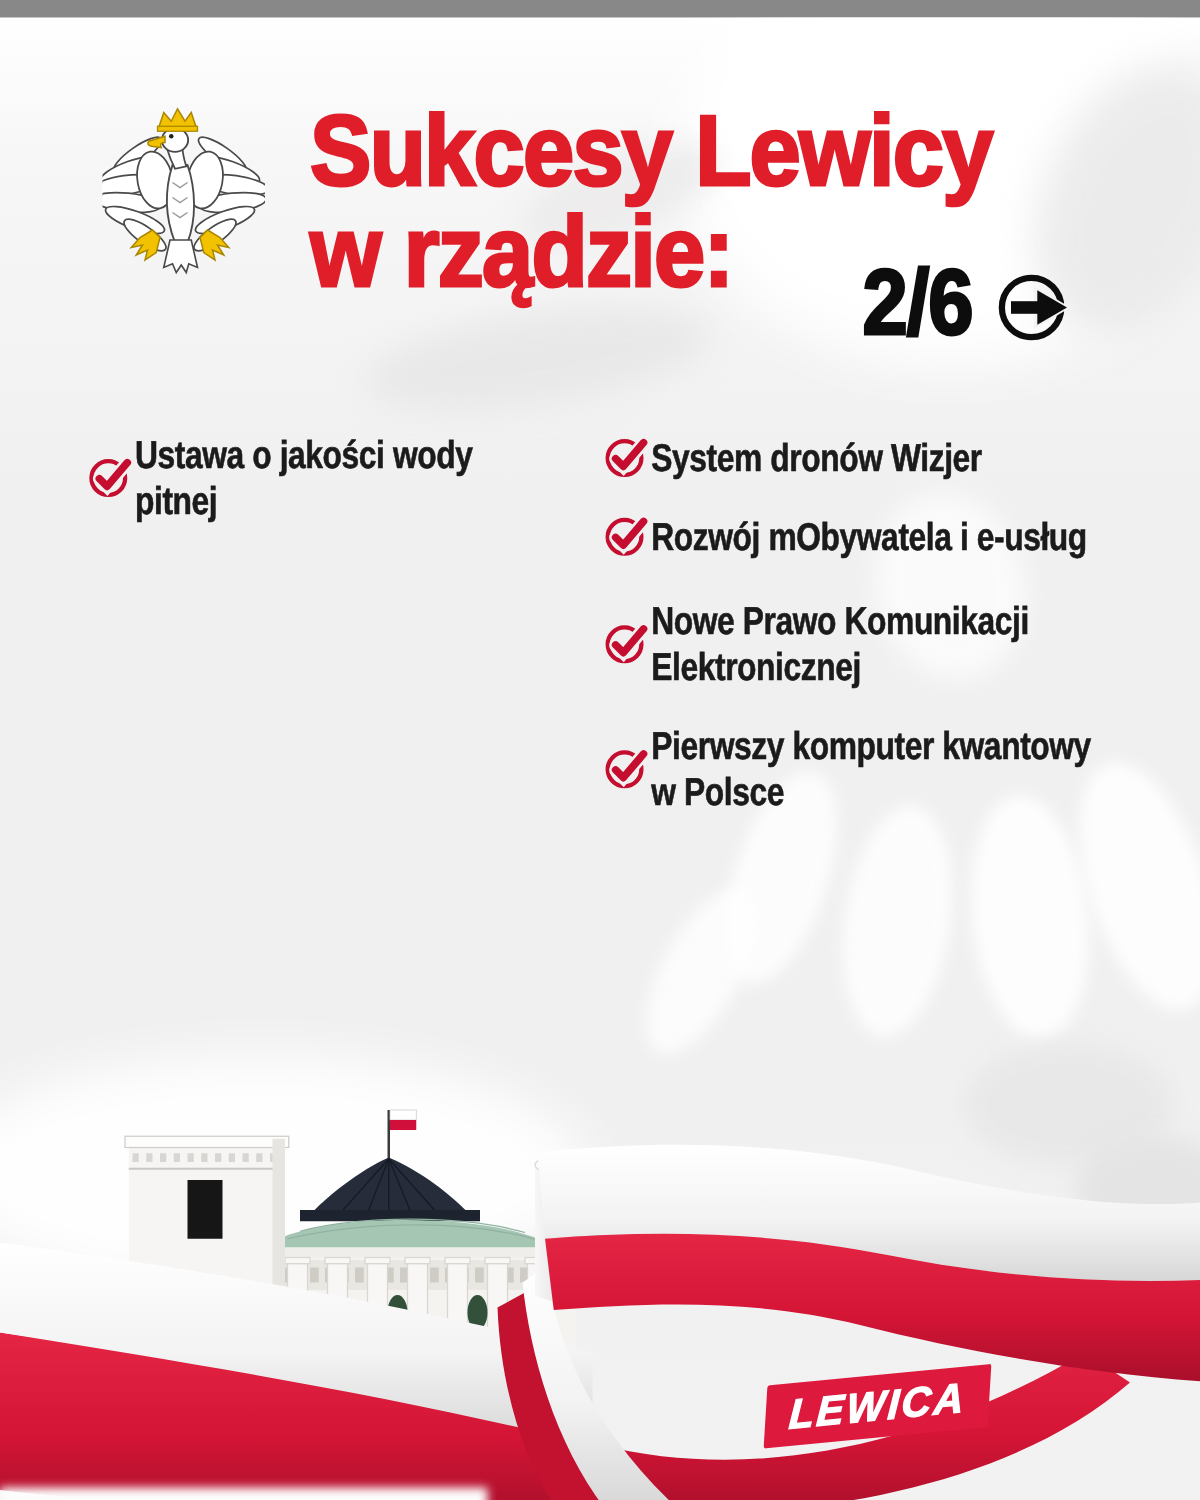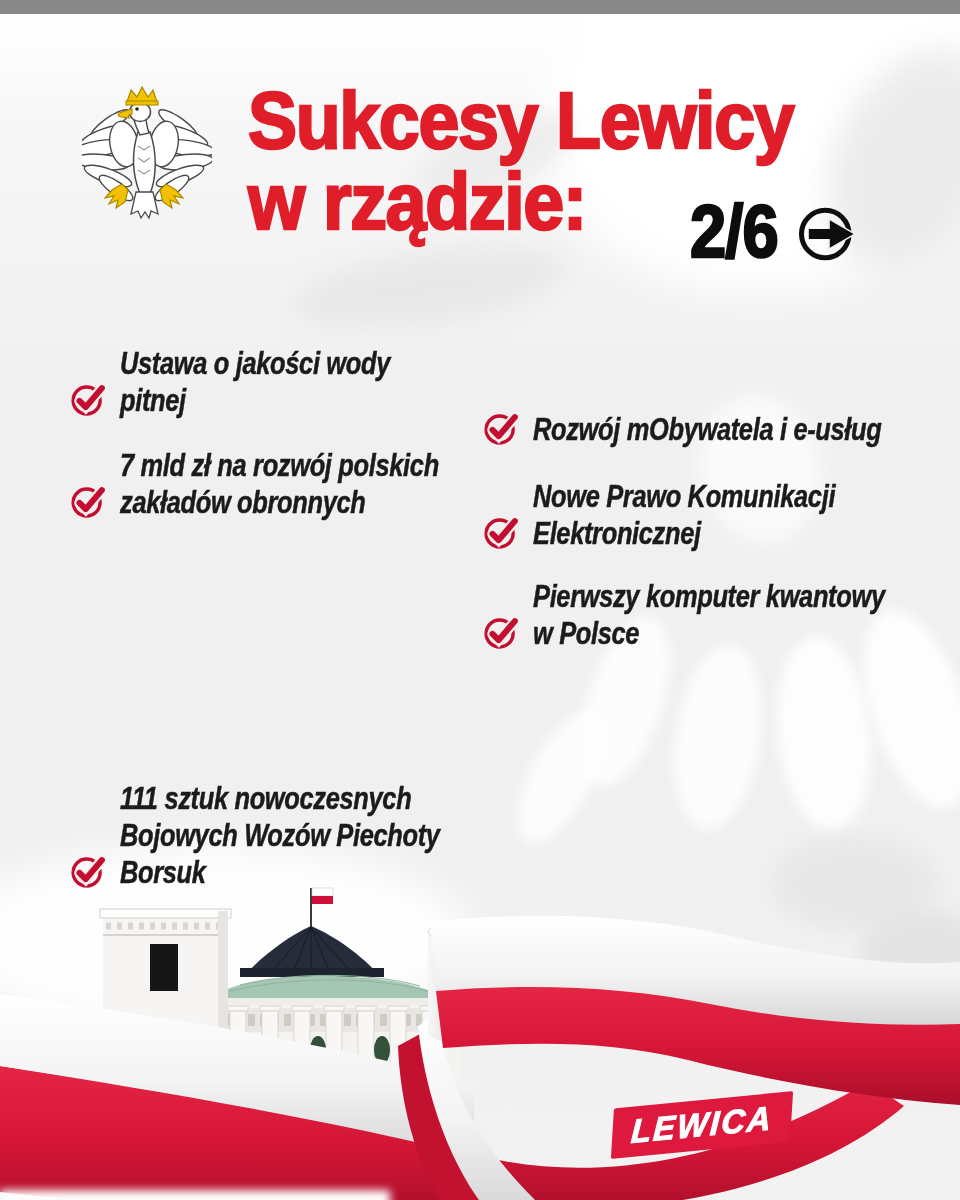--- a/index.html
+++ b/index.html
@@ -30,25 +30,25 @@
   .wm-f4{left:872px;top:592px;width:92px;height:206px;background:#fff;opacity:.9;filter:blur(6px);transform:rotate(-18deg);}
   .wm-f5{left:530px;top:690px;width:62px;height:146px;background:#fff;opacity:.8;filter:blur(6px);transform:rotate(28deg);}
   .wm-f6{left:700px;top:380px;width:120px;height:150px;background:#fff;opacity:.7;filter:blur(10px);transform:rotate(-12deg);}
   .wm-g1{left:770px;top:820px;width:170px;height:100px;background:#e9e8e8;opacity:.9;filter:blur(9px);}
   .wm-g2{left:860px;top:895px;width:130px;height:86px;background:#e4e3e3;opacity:.9;filter:blur(9px);}
   .wm-bottom{position:absolute;left:0;top:1176px;width:390px;height:24px;background:#fdfdfd;filter:blur(4px);}
   
   .eagle{position:absolute;left:82px;top:70px;width:130px;height:150px;}
   .title{position:absolute;left:248px;top:66px;margin:0;color:var(--title_red);font-weight:700;}
   .title .line{display:block;font-size:80px;line-height:81px;letter-spacing:-1.5px;transform:scaleX(.92);transform-origin:0 0;-webkit-text-stroke:2.5px currentColor;white-space:pre;}
-  .page-nav{position:absolute;left:690px;top:182px;display:flex;align-items:flex-start;gap:6px;}
+  .page-nav{position:absolute;left:690px;top:192px;display:flex;align-items:flex-end;gap:6px;}
   .page-num{color:var(--indicator_black);font-size:74px;line-height:72px;font-weight:700;letter-spacing:-1px;transform:scaleX(.88);transform-origin:0 50%;-webkit-text-stroke:2.5px currentColor;}
   .arrow-svg{width:64px;height:64px;margin-top:6px;cursor:pointer;}
   
-  .item{position:absolute;display:flex;align-items:flex-end;gap:12px;font-style:italic;}
+  .item{position:absolute;display:flex;align-items:center;}
   .chk{width:38px;height:38px;flex:0 0 38px;margin-top:-1px;}
   .item-text{
     color:var(--text_dark);font-size:31px;line-height:37px;font-weight:700;
     letter-spacing:-.4px;white-space:pre;transform:scaleX(.82);transform-origin:0 0;
     -webkit-text-stroke:.5px currentColor;
   }
   
   .building{position:absolute;left:90px;top:868px;width:380px;height:225px;}
   .ribbon{position:absolute;left:0;top:860px;width:960px;height:340px;}
   .lewica-badge{
@@ -137,36 +137,27 @@
     </svg>
   </div>
 
   <div class="item" style="left:70px;top:331px">
     <svg class="chk">
         <use href="#chk"></use>
       </svg>
     <div class="item-text">Ustawa o jakości wody
 pitnej</div>
   </div>
-  <div class="item" style="left:70px;top:433px">
-    <svg class="chk">
-        <use href="#chk"></use>
-      </svg>
-    <div class="item-text">7 mld zł na rozwój polskich
-zakładów obronnych</div>
-  </div>
-  <div class="item" style="left:70px;top:766px">
-    <svg class="chk">
-        <use href="#chk"></use>
-      </svg>
-    <div class="item-text">111 sztuk nowoczesnych
-Bojowych Wozów Piechoty
-Borsuk</div>
-  </div>
-
+
+  <div class="item" style="left:483px;top:334px">
+    <svg class="chk">
+        <use href="#chk"></use>
+      </svg>
+    <div class="item-text">System dronów Wizjer</div>
+  </div>
   <div class="item" style="left:483px;top:464px">
     <svg class="chk">
         <use href="#chk"></use>
       </svg>
     <div class="item-text">Nowe Prawo Komunikacji
 Elektronicznej</div>
   </div>
   <div class="item" style="left:483px;top:397px">
     <svg class="chk">
         <use href="#chk"></use>

